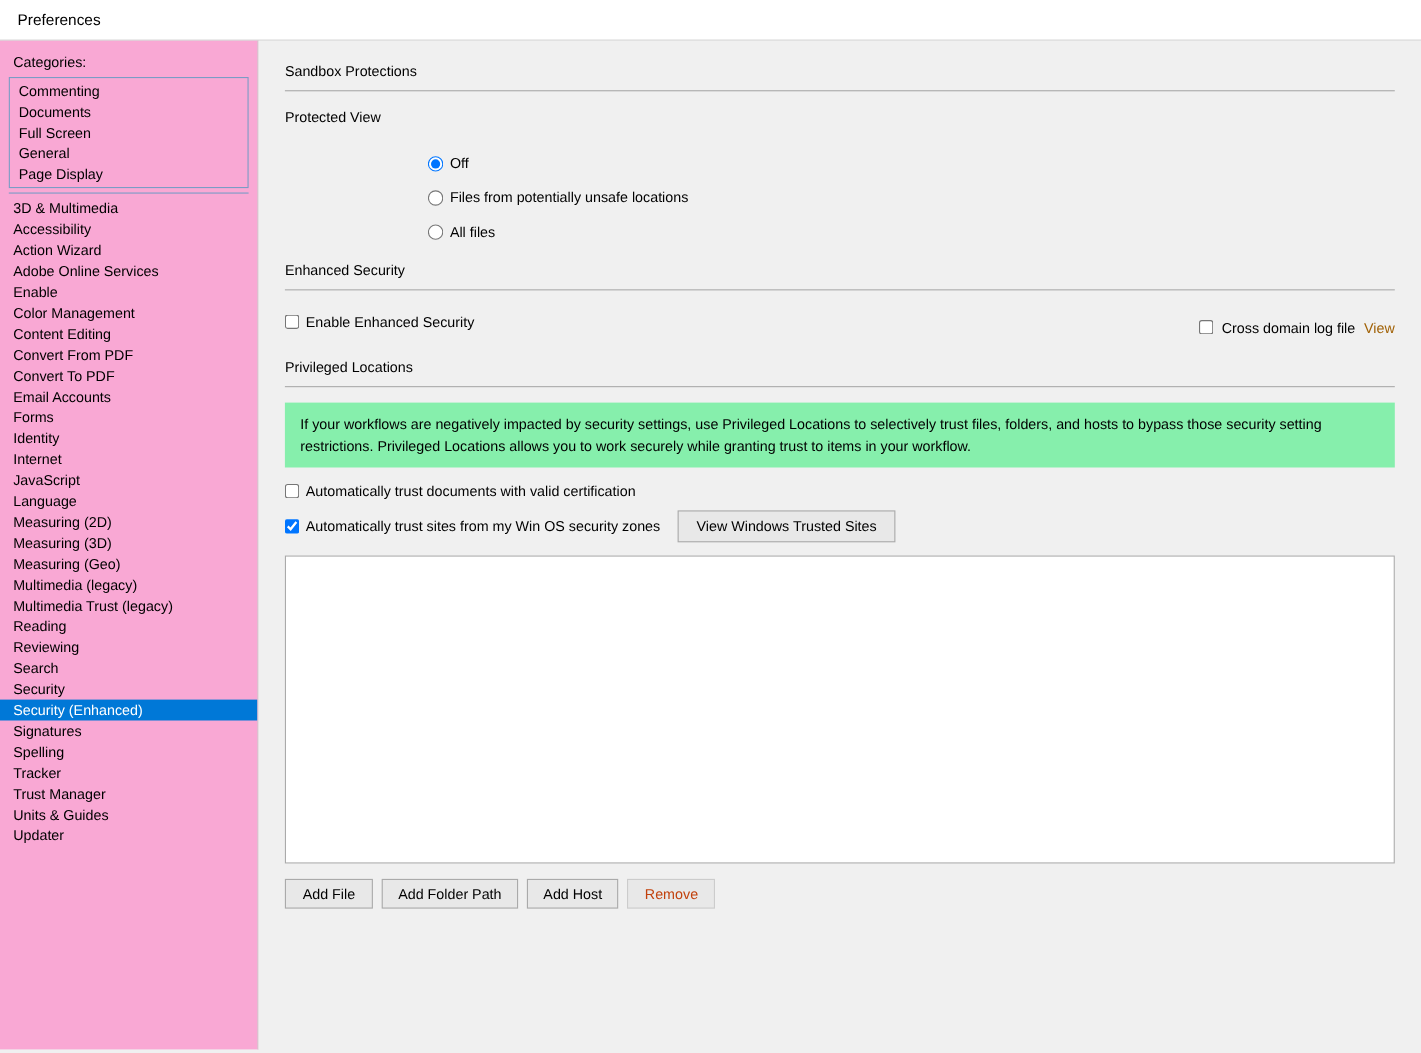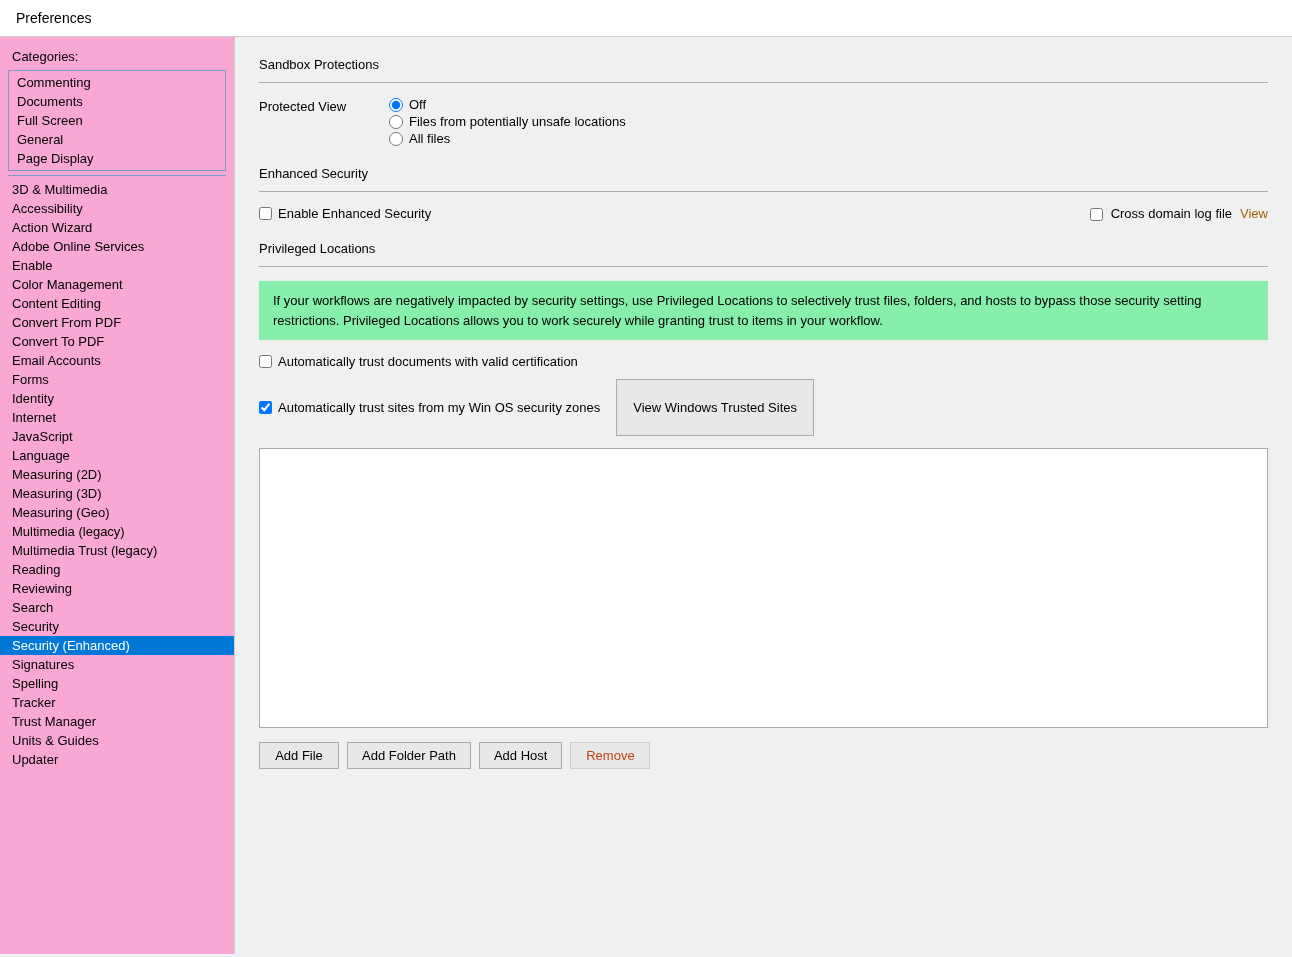--- a/index.html
+++ b/index.html
@@ -83,21 +83,22 @@
       margin-bottom: 8px;
     }
     .pv-label {
       width: 130px;
       padding-top: 2px;
       flex-shrink: 0;
     }
     .pv-options {
       display: flex;
       flex-direction: column;
-      gap: 2px;
+      gap: 16px;
+      margin-top: 44px;
     }
     .radio-row {
       display: flex;
       align-items: center;
       gap: 6px;
     }
     .radio-row input[type="radio"] {
       width: 14px;
       height: 14px;
       cursor: pointer;
@@ -107,22 +108,23 @@
       align-items: center;
       justify-content: space-between;
     }
     .es-left {
       display: flex;
       align-items: center;
       gap: 6px;
     }
     .es-right {
       display: flex;
-      align-items: flex-end;
+      align-items: flex-start;
       gap: 8px;
+      margin-top: 13px;
     }
     .view-link {
       color: #a16207;
       text-decoration: none;
       font-size: 13px;
     }
     .checkbox-row {
       display: flex;
       align-items: center;
       gap: 6px;
@@ -150,21 +152,21 @@
       border: 1px solid #aaa;
       background: #e8e8e8;
       padding: 5px 14px;
       font-size: 13px;
       cursor: pointer;
       min-width: 80px;
     }
     .btn-view-trusted {
       border: 1px solid #aaa;
       background: #e8e8e8;
-      padding: 20px 16px;
+      padding: 6px 16px;
       font-size: 13px;
       cursor: pointer;
     }
     .btn-disabled {
       border: 1px solid #ccc;
       background: #e8e8e8;
       color: #c2410c;
       padding: 5px 14px;
       font-size: 13px;
       cursor: default;

